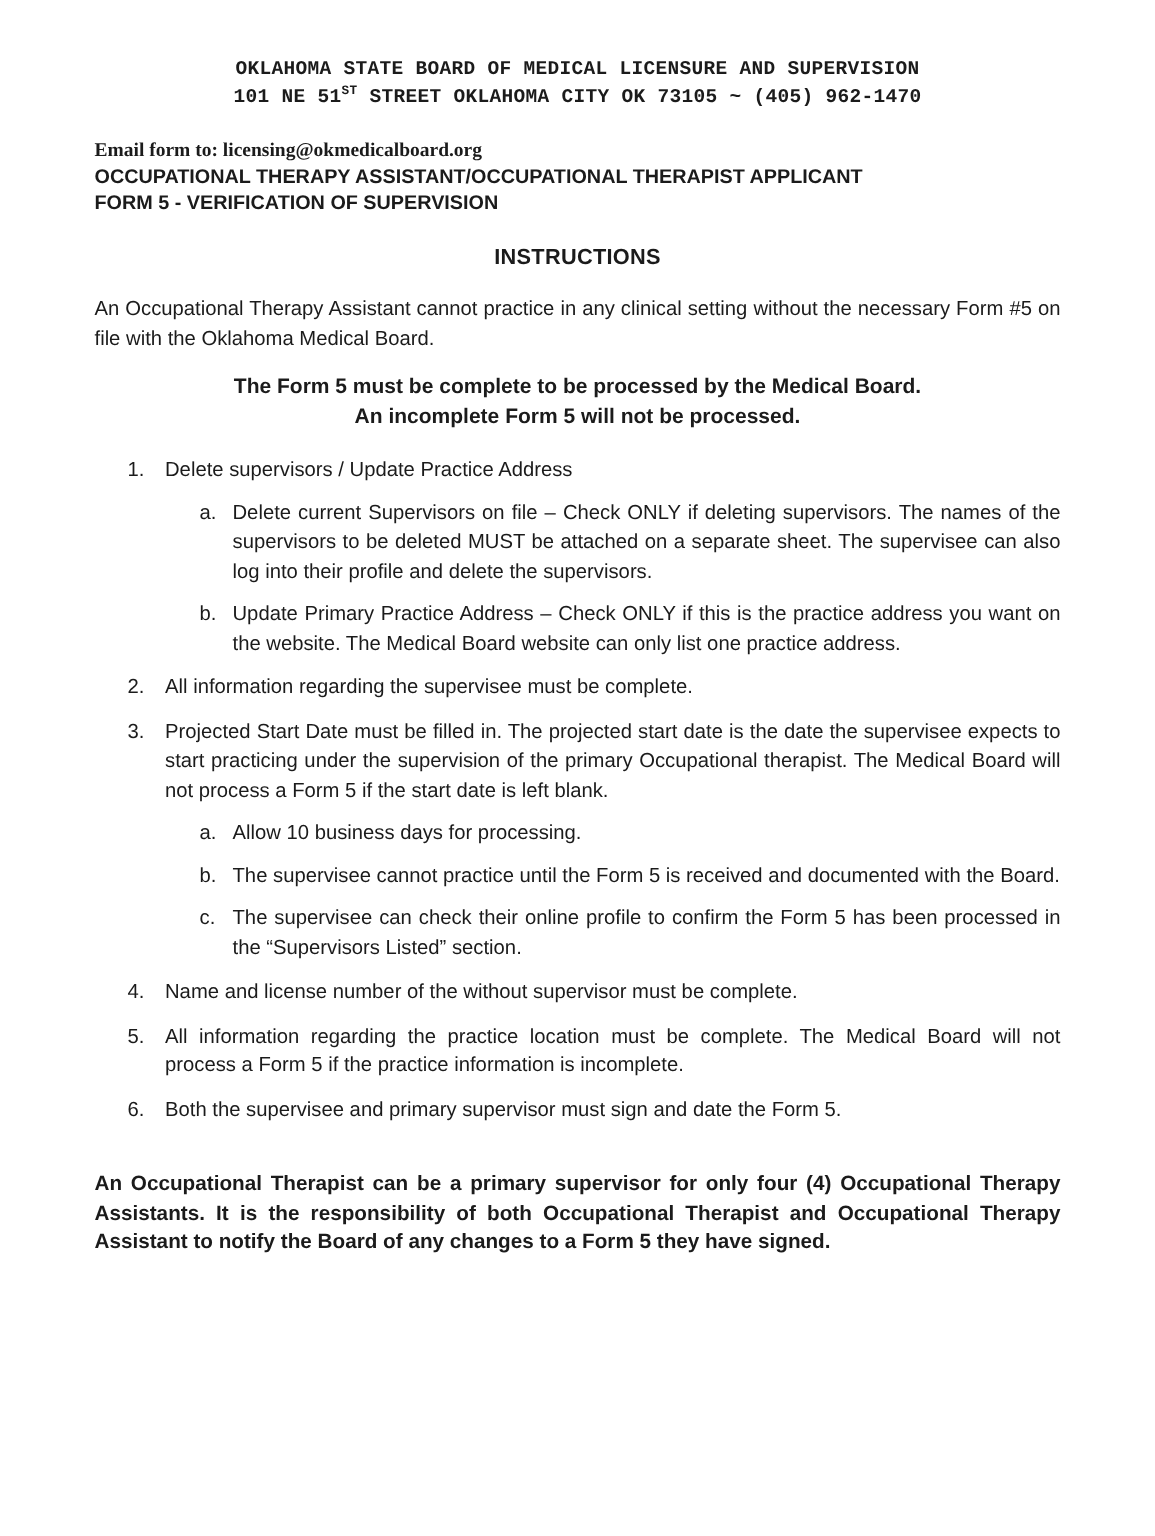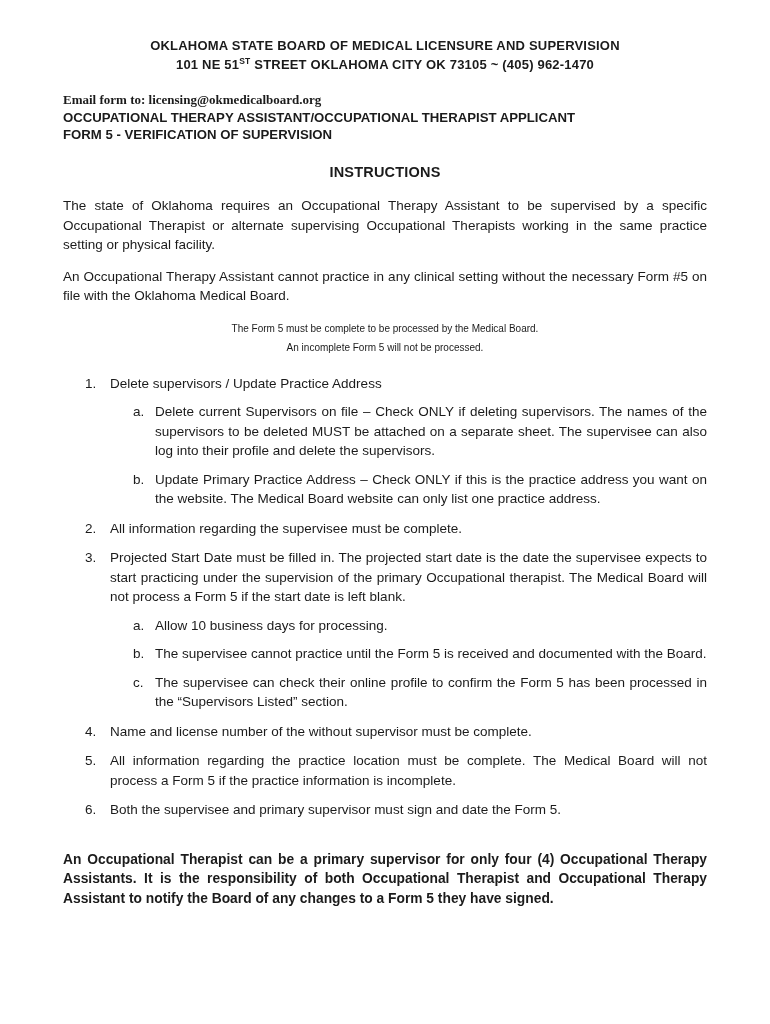--- a/index.html
+++ b/index.html
@@ -12,21 +12,21 @@
   .page {
     position:relative;
     width:770px; height:1024px;
     margin:0 auto;
     background:#ffffff;
     overflow:hidden;
     padding:36px 63px 0 63px;
   }
   
   .hdr-serif {
-    font-family:Liberation Sans, sans-serif;
+    font-family:Liberation Mono, monospace;
     font-weight:bold;
     text-align:center;
     font-size:13px;
     line-height:19px;
     letter-spacing:0.2px;
   }
   .hdr-serif sup { font-size:8.5px; vertical-align:super; line-height:0; }
   .hdr-email {
     font-family:"Liberation Serif", serif;
     font-weight:bold;
@@ -52,23 +52,23 @@
   }
   
   .body-para {
     font-size:13.5px;
     line-height:19.5px;
     text-align:justify;
     margin-top:12px;
   }
   .body-para:first-of-type { margin-top:14px; }
   .notice {
-    font-weight:normal;
+    font-weight:bold;
     text-align:center;
-    font-size:10px;
+    font-size:14px;
     line-height:19.5px;
     margin-top:13px;
   }
   
   .num-list { margin-top:16px; }
   .list-item { margin-bottom:10px; }
   .item-row {
     position:relative;
     padding-left:47px;
     font-size:13.5px;
@@ -121,21 +121,20 @@
   <div>
     <div class="hdr-serif">OKLAHOMA STATE BOARD OF MEDICAL LICENSURE AND SUPERVISION</div>
     <div class="hdr-serif"><span>101 NE 51</span><sup>ST</sup><span> STREET OKLAHOMA CITY OK 73105 ~ (405) 962-1470</span></div>
     <div class="hdr-email">Email form to: licensing@okmedicalboard.org</div>
     <div class="hdr-sans">OCCUPATIONAL THERAPY ASSISTANT/OCCUPATIONAL THERAPIST APPLICANT</div>
     <div class="hdr-sans">FORM 5 - VERIFICATION OF SUPERVISION</div>
   </div>
 
   <div class="instr-heading">INSTRUCTIONS</div>
 
-  <p class="body-para">The state of Oklahoma requires an Occupational Therapy Assistant to be supervised by a specific Occupational Therapist or alternate supervising Occupational Therapists working in the same practice setting or physical facility.</p>
   <p class="body-para">An Occupational Therapy Assistant cannot practice in any clinical setting without the necessary Form #5 on file with the Oklahoma Medical Board.</p>
 
   <div class="notice">
     <div>The Form 5 must be complete to be processed by the Medical Board.</div>
     <div>An incomplete Form 5 will not be processed.</div>
   </div>
 
   <div class="num-list">
 
     <div class="list-item">

